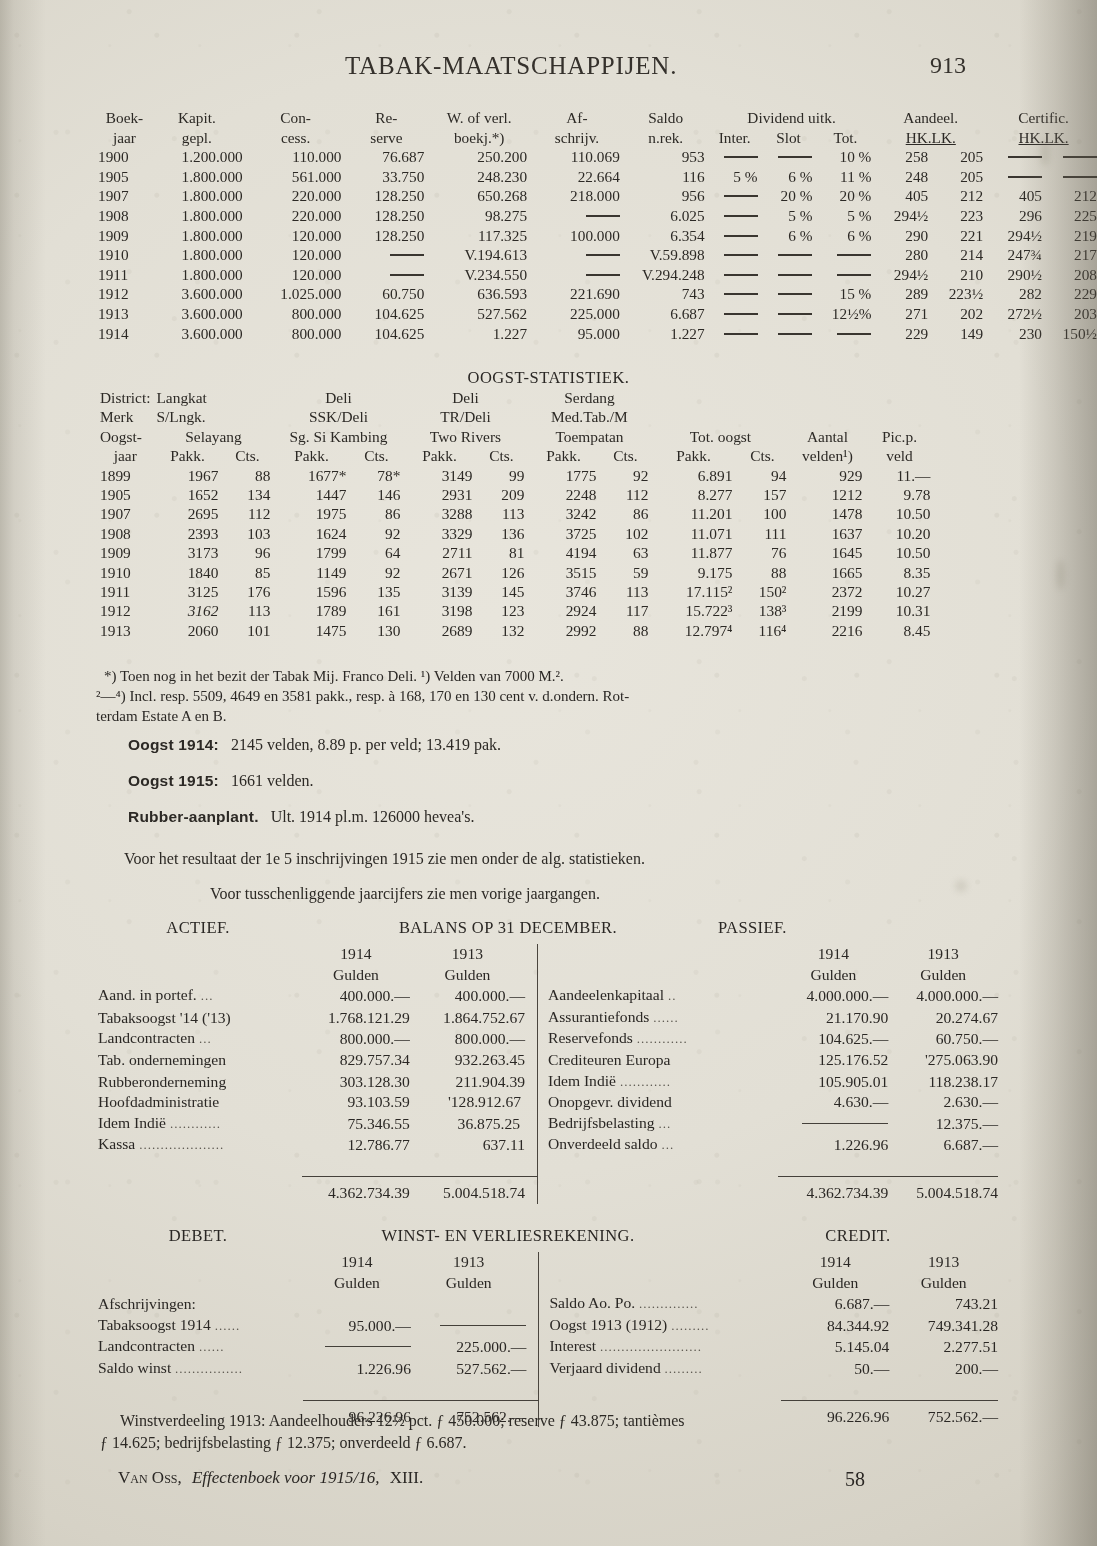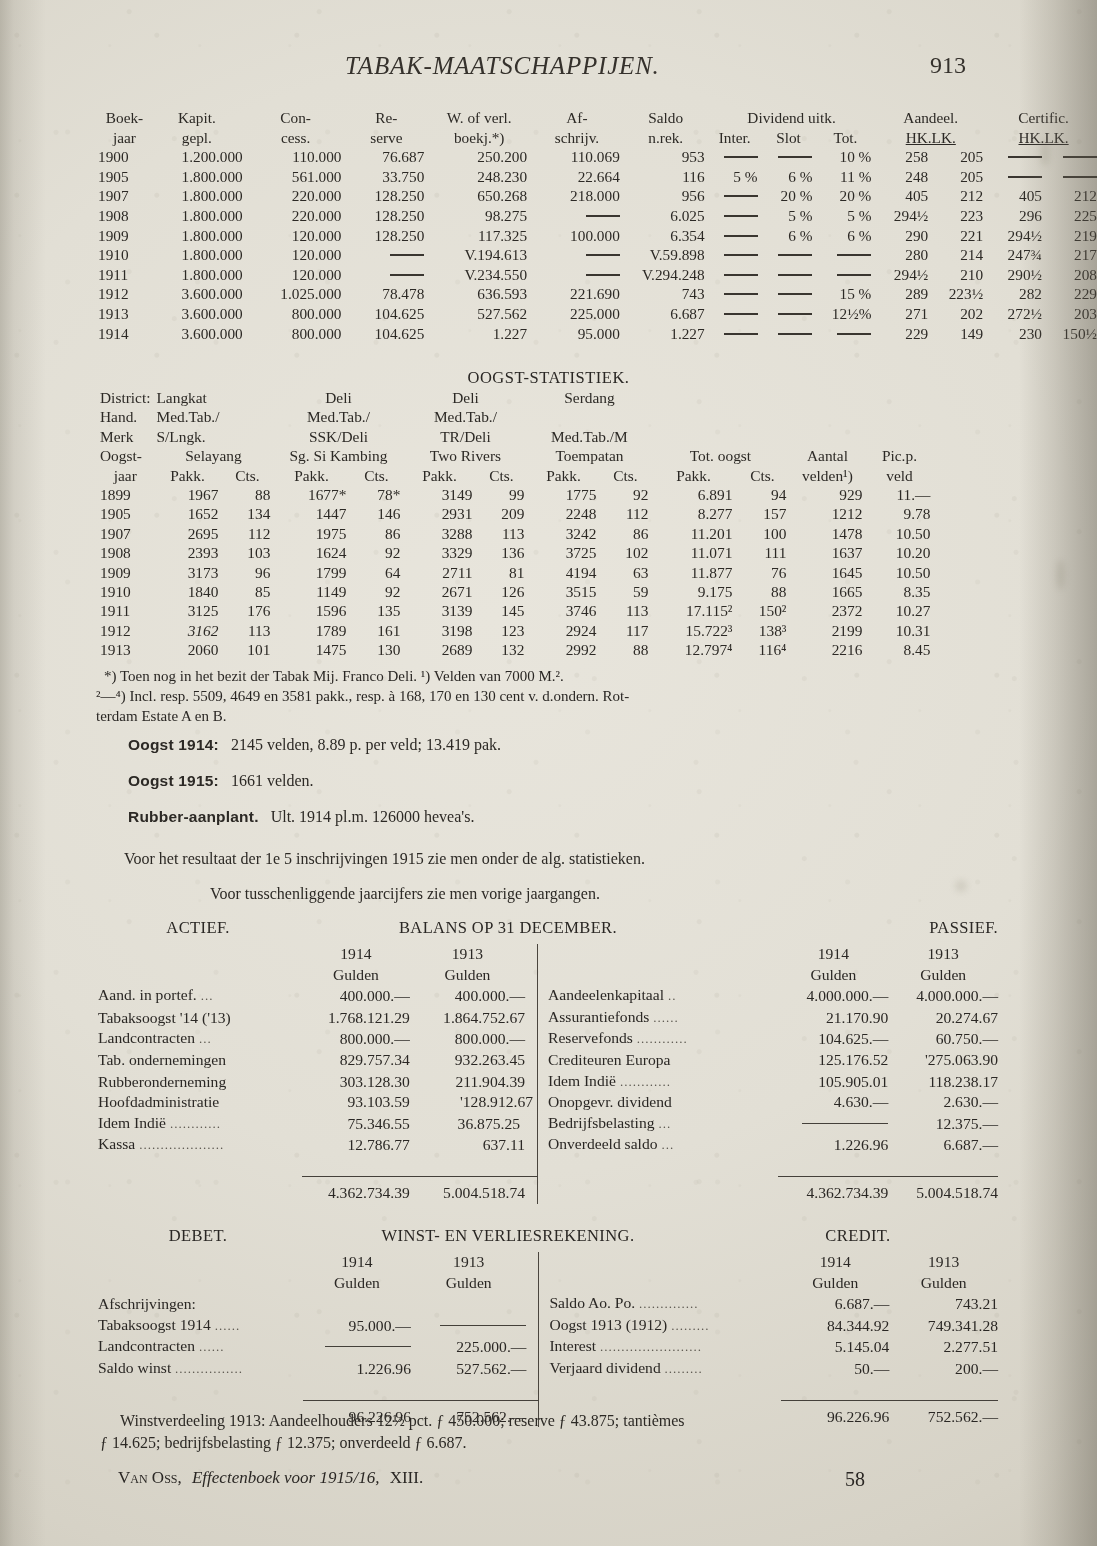--- a/index.html
+++ b/index.html
@@ -38,21 +38,21 @@
       radial-gradient(circle at 52% 88%, rgba(150,143,125,.25) 0 2px, transparent 3px),
       radial-gradient(circle at 22% 48%, rgba(160,152,133,.22) 0 1px, transparent 2px);
     background-size: 140px 160px, 190px 130px, 160px 210px, 210px 180px, 130px 150px, 90px 95px;
   }
   .content{position:absolute;left:0;top:0;width:1097px;}
 
   
   .pagehead{position:absolute;top:52px;left:0;width:1097px;}
   .doctitle{
     position:absolute;left:345px;top:0;
-    font-style:italic;font-size:25px;letter-spacing:.8px;
+    font-size:25px;letter-spacing:.8px;
     font-family:"Liberation Serif", serif;
     color:#35312c;
   }
   .pageno{
     position:absolute;left:930px;top:0;font-size:24px;color:#35312c;
   }
 
   
   table.tbl{border-collapse:collapse;}
   table.tbl td, table.tbl th{
@@ -255,21 +255,21 @@
               <td class="r" style="width: 52px;"><span class="dash"></span></td>
               <td class="r" style="width: 50px;">294½</td>
               <td class="r" style="width: 48px;">210</td>
               <td class="r" style="width: 52px;">290½</td>
               <td class="r" style="width: 48px;">208</td>
             </tr>
             <tr>
               <td class="l" style="width: 46px; padding-left: 0px;">1912</td>
               <td class="r" style="width: 92px;">3.600.000</td>
               <td class="r" style="width: 92px;">1.025.000</td>
-              <td class="r" style="width: 76px;">78.478</td>
+              <td class="r" style="width: 76px;">60.750</td>
               <td class="r" style="width: 96px;">636.593</td>
               <td class="r" style="width: 86px;">221.690</td>
               <td class="r" style="width: 78px;">743</td>
               <td class="r" style="width: 46px;"><span class="dash"></span></td>
               <td class="r" style="width: 48px;"><span class="dash"></span></td>
               <td class="r" style="width: 52px;">15 %</td>
               <td class="r" style="width: 50px;">289</td>
               <td class="r" style="width: 48px;">223½</td>
               <td class="r" style="width: 52px;">282</td>
               <td class="r" style="width: 48px;">229</td>
@@ -315,27 +315,20 @@
     <div id="t2wrap">
       <table id="t2" class="tbl">
         <thead>
           <tr>
             <td class="l" style="padding-left:0">District:</td>
             <td class="l" colspan="2">Langkat</td>
             <td class="c" colspan="2">Deli</td>
             <td class="c" colspan="2">Deli</td>
             <td class="c" colspan="2">Serdang</td>
             <td colspan="4"></td>
-          </tr>
-          <tr>
-            <td class="l" style="padding-left:0">Hand.</td>
-            <td class="l" colspan="2">Med.Tab./</td>
-            <td class="c" colspan="2">Med.Tab./</td>
-            <td class="c" colspan="2">Med.Tab./</td>
-            <td colspan="6"></td>
           </tr>
           <tr>
             <td class="l" style="padding-left:0">Merk</td>
             <td class="l" colspan="2">S/Lngk.</td>
             <td class="c" colspan="2">SSK/Deli</td>
             <td class="c" colspan="2">TR/Deli</td>
             <td class="c" colspan="2">Med.Tab./M</td>
             <td colspan="4"></td>
           </tr>
           <tr>
@@ -520,21 +513,21 @@
       <b>Rubber-aanplant.</b>
       <span style="margin-left:8px">Ult. 1914 pl.m. 126000 hevea's.</span>
     </div>
     <div class="para" style="left:124px;top:848px;">Voor het resultaat der 1e 5 inschrijvingen 1915 zie men onder de alg. statistieken.</div>
     <div class="para" style="left:210px;top:883px;">Voor tusschenliggende jaarcijfers zie men vorige jaargangen.</div>
 
     <div class="sheet" style="top:918px;">
       <div class="cap">
         <div style="width:200px;text-align:center">ACTIEF.</div>
         <div style="width:420px;text-align:center">BALANS OP 31 DECEMBER.</div>
-        <div style="width:280px;text-align:right">PASSIEF.</div>
+        <div style="width:280px;text-align:left">PASSIEF.</div>
       </div>
       <table class="bstbl" style="margin-top:6px">
         <tbody>
             <tr>
           <td style="width:210px"></td>
           <td class="c" style="width:110px">1914</td>
           <td class="c" style="width:118px;padding-right:12px">1913</td>
           <td class="divider" style="width:238px;padding-left:10px"></td>
           <td class="c" style="width:112px">1914</td>
           <td class="c" style="width:112px">1913</td>
@@ -585,21 +578,21 @@
               <td>Rubberonderneming </td>
               <td class="r">303.128.30</td>
               <td class="r" style="padding-right: 12px;">211.904.39</td>
               <td class="divider" style="padding-left: 10px;">Idem Indië <span class="dotlead">............</span></td>
               <td class="r">105.905.01</td>
               <td class="r">118.238.17</td>
             </tr>
             <tr>
               <td>Hoofdadministratie </td>
               <td class="r">93.103.59</td>
-              <td class="r" style="padding-right: 4px;">'128.912.67</td>
+              <td class="r" style="padding-right: 16px;">'128.912.67</td>
               <td class="divider" style="padding-left: 10px;">Onopgevr. dividend </td>
               <td class="r">4.630.—</td>
               <td class="r">2.630.—</td>
             </tr>
             <tr>
               <td>Idem Indië <span class="dotlead">............</span></td>
               <td class="r">75.346.55</td>
               <td class="r" style="padding-right: 17px;">36.875.25</td>
               <td class="divider" style="padding-left: 10px;">Bedrijfsbelasting <span class="dotlead">...</span></td>
               <td class="r"><span class="emline"></span></td>

